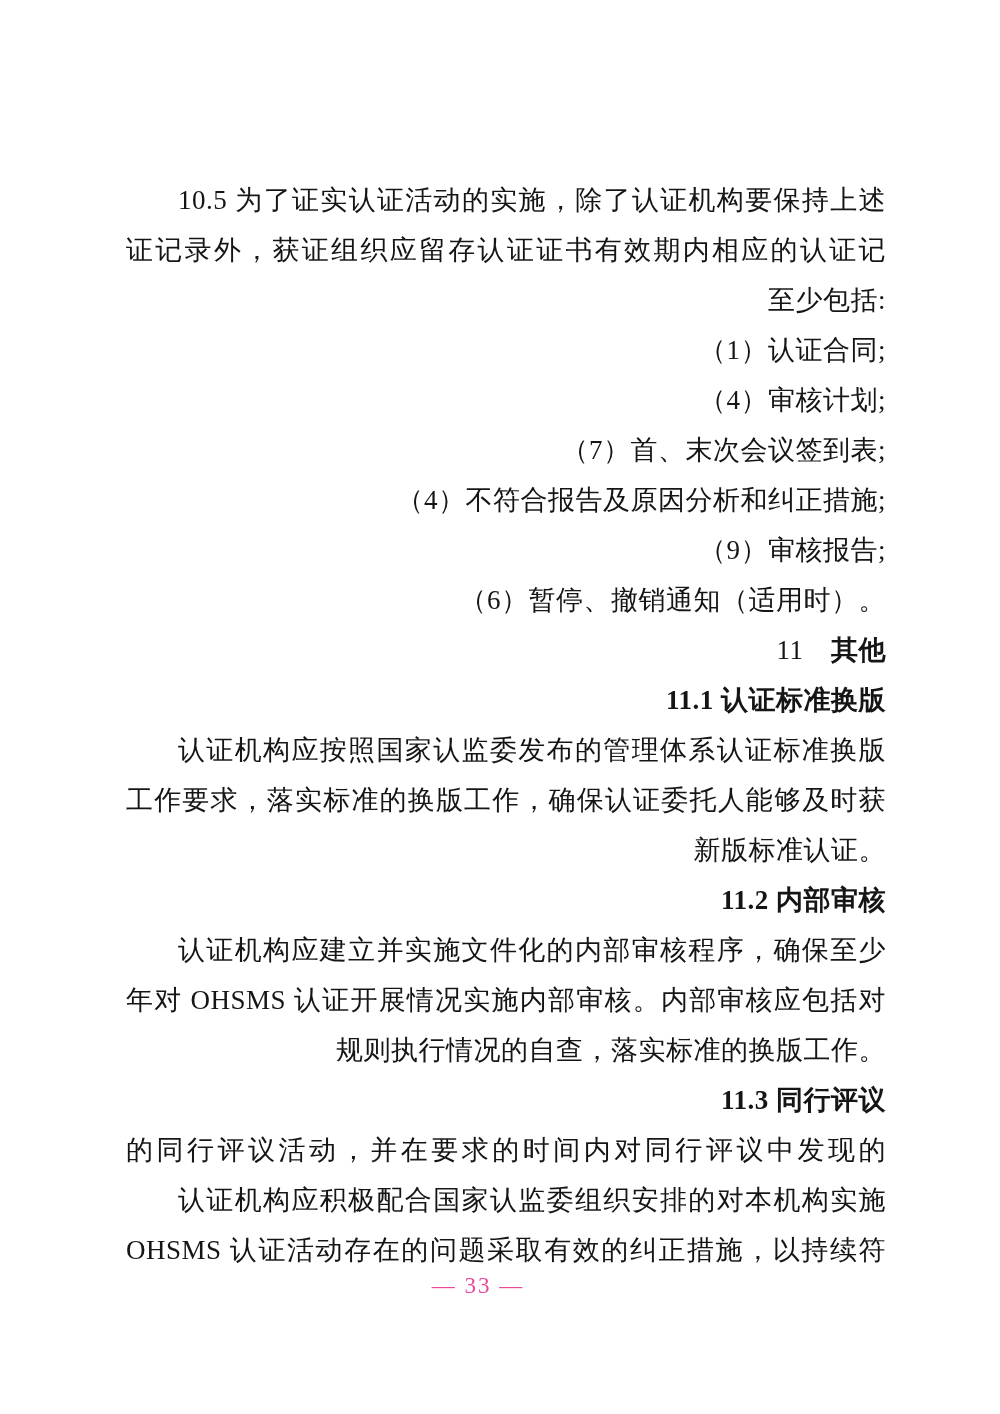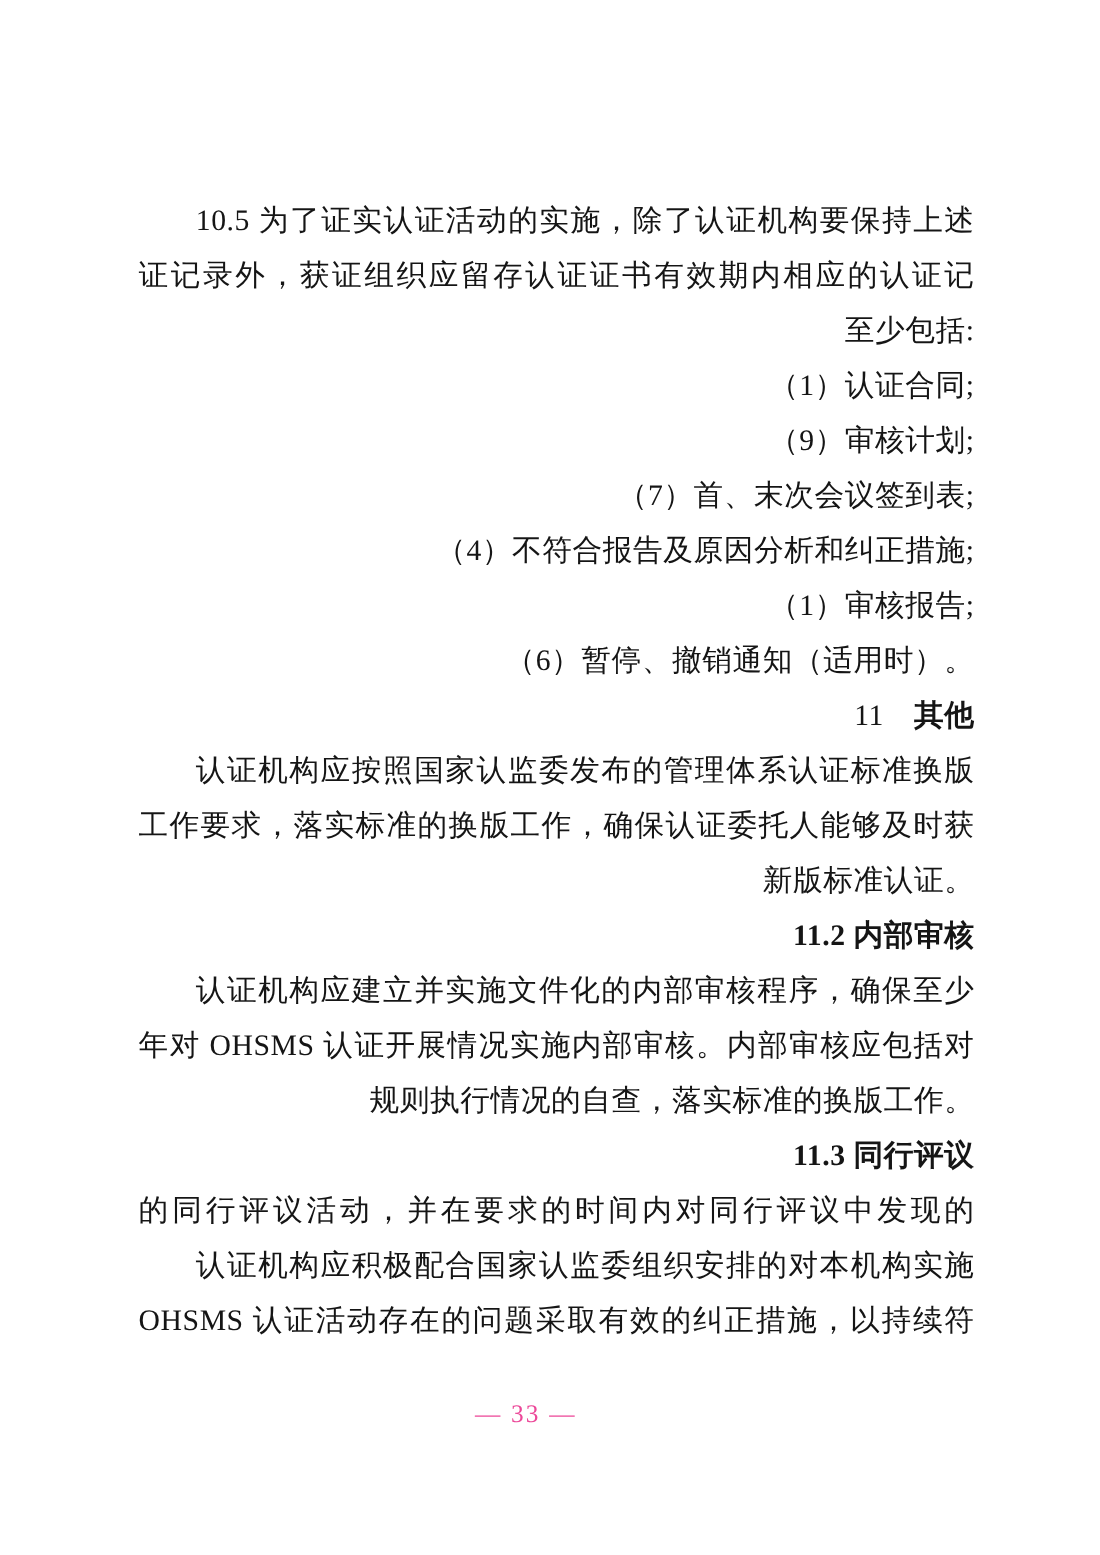--- a/index.html
+++ b/index.html
@@ -45,26 +45,27 @@
 </style>
 </head>
 <body>
 
 <div class="page">
   <main class="content" id="lines">
       <div class="line indent justify">10.5 为了证实认证活动的实施，除了认证机构要保持上述认</div>
       <div class="line justify">证记录外，获证组织应留存认证证书有效期内相应的认证记录，</div>
       <div class="line">至少包括:</div>
       <div class="line indent">（1）认证合同;</div>
-      <div class="line indent">（9）审核计划;</div>
+      <div class="line indent">（4）审核计划;</div>
       <div class="line indent">（7）首、末次会议签到表;</div>
       <div class="line indent">（4）不符合报告及原因分析和纠正措施;</div>
-      <div class="line indent">（1）审核报告;</div>
+      <div class="line indent">（9）审核报告;</div>
       <div class="line indent">（6）暂停、撤销通知（适用时）。</div>
       <div class="line indent"><span class="hnum">11　</span><span class="hcjk">其他</span></div>
+      <div class="line indent"><span class="hnumb">11.1 </span><span class="hcjk">认证标准换版</span></div>
       <div class="line indent justify">认证机构应按照国家认监委发布的管理体系认证标准换版</div>
       <div class="line justify">工作要求，落实标准的换版工作，确保认证委托人能够及时获得</div>
       <div class="line">新版标准认证。</div>
       <div class="line indent"><span class="hnumb">11.2 </span><span class="hcjk">内部审核</span></div>
       <div class="line indent justify">认证机构应建立并实施文件化的内部审核程序，确保至少每</div>
       <div class="line justify">年对 OHSMS 认证开展情况实施内部审核。内部审核应包括对本</div>
       <div class="line">规则执行情况的自查，落实标准的换版工作。</div>
       <div class="line indent"><span class="hnumb">11.3 </span><span class="hcjk">同行评议</span></div>
       <div class="line justify">的同行评议活动，并在要求的时间内对同行评议中发现的</div>
       <div class="line indent justify">认证机构应积极配合国家认监委组织安排的对本机构实施</div>

